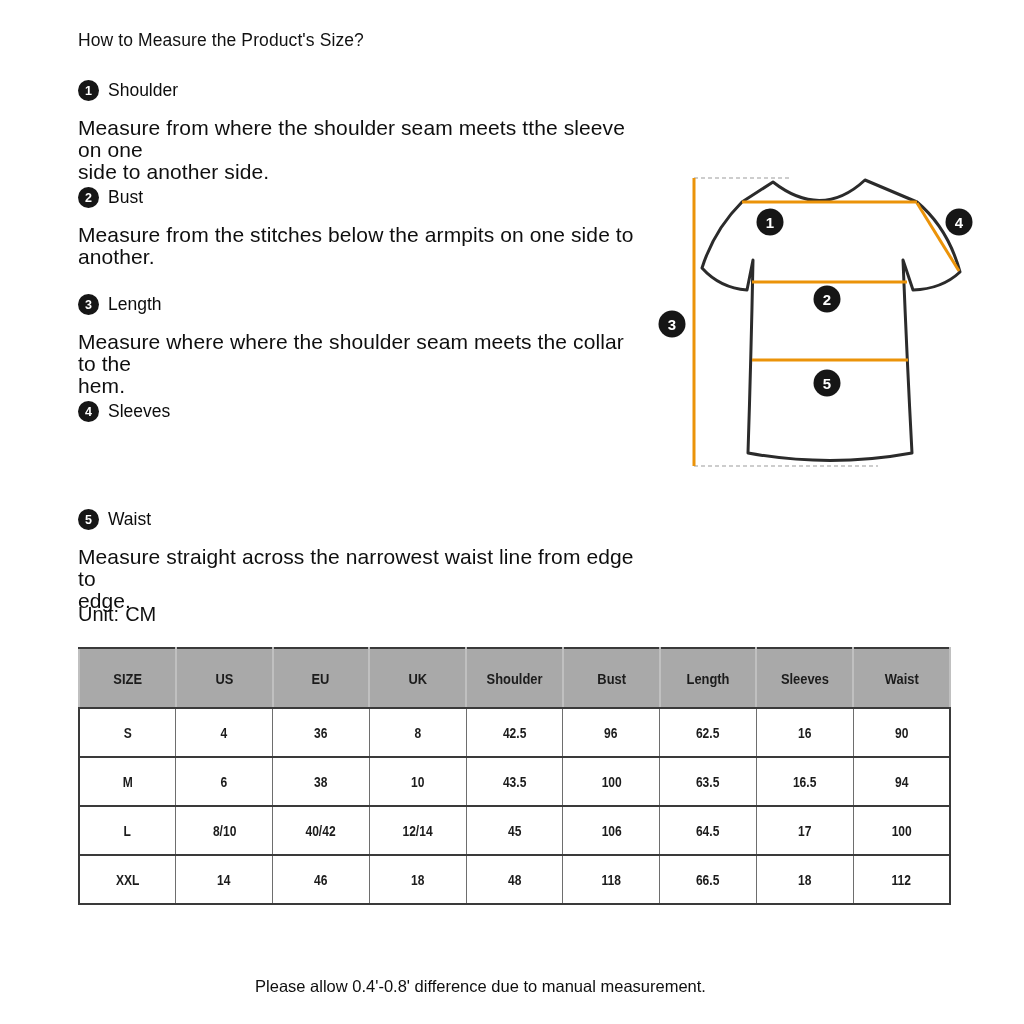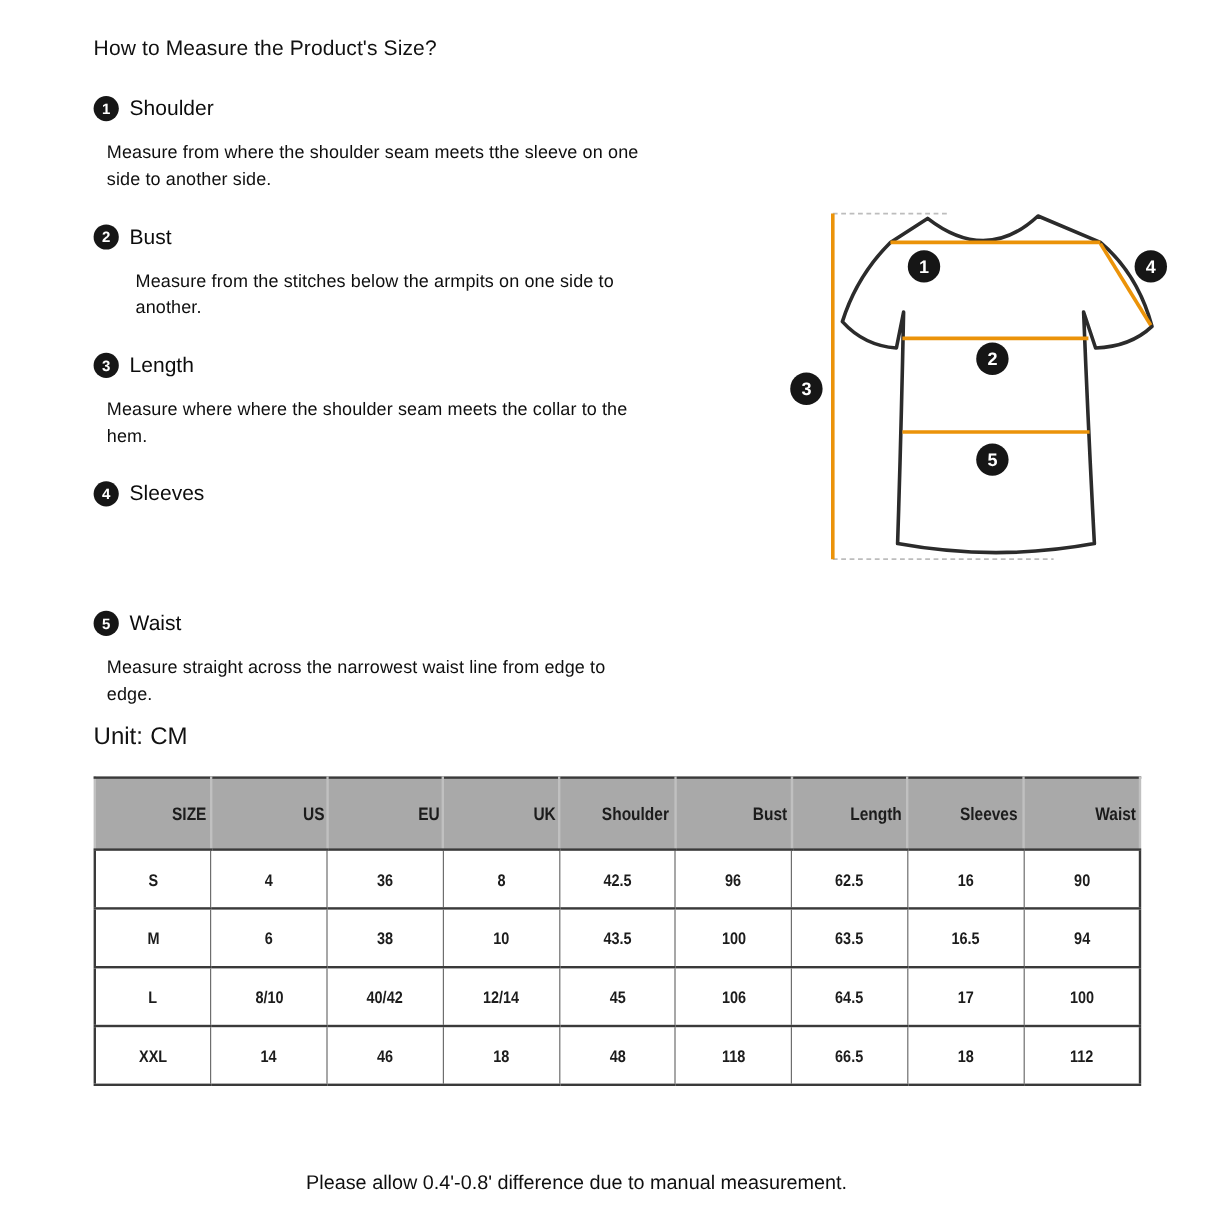--- a/index.html
+++ b/index.html
@@ -18,26 +18,26 @@
     display: flex; align-items: center; gap: 9px;
     font-size: 17.5px; color: #0c0c0c;
   }
   .step-badge {
     width: 21px; height: 21px; border-radius: 50%;
     background: #161616; color: #fff;
     display: inline-flex; align-items: center; justify-content: center;
     font-size: 12.5px; font-weight: bold; flex: 0 0 auto;
   }
   .sec-desc {
-    position: absolute; left: 89px; width: 560px;
-    font-size: 15px; line-height: 22px; color: #0f0f0f;
+    position: absolute; left: 78px; width: 560px;
+    font-size: 21px; line-height: 22px; color: #0f0f0f;
     white-space: pre-line; letter-spacing: 0.1px;
   }
   .h1 { top: 80px; }  .p1 { top: 117px; }
-  .h2 { top: 187px; } .p2 { top: 224px; margin-left: 24px; }
+  .h2 { top: 187px; } .p2 { top: 224px; }
   .h3 { top: 294px; } .p3 { top: 331px; }
   .h4 { top: 401px; } .p4 { top: 438px; }
   .h5 { top: 509px; } .p5 { top: 546px; }
 
   .unit-line {
     position: absolute; left: 78px; top: 603px;
     font-size: 20px; color: #111;
   }
   .unit-line .unit-val { margin-left: 6px; text-align: right; }
 
@@ -54,21 +54,21 @@
   .size-table {
     position: absolute; left: 78px; top: 647px;
     width: 873px; border-collapse: collapse; table-layout: fixed;
     border: 2px solid #3a3a3a;
   }
   .size-table th {
     background: #a9a9a9; height: 60px;
     border-left: 2px solid #c0c0c0; border-right: 2px solid #c0c0c0;
     border-top: 2px solid #3a3a3a; border-bottom: 2px solid #3a3a3a;
     font-size: 15px; font-weight: bold; color: #1c1c1c;
-    text-align: right; vertical-align: middle;
+    text-align: center; vertical-align: middle;
   }
   .size-table td {
     background: #fff; height: 49px;
     border-left: 1px solid #6e6e6e; border-right: 1px solid #6e6e6e;
     border-top: 2px solid #3a3a3a; border-bottom: 2px solid #3a3a3a;
     font-size: 14px; font-weight: bold; color: #1c1c1c;
     text-align: center; vertical-align: middle;
   }
   .cnd { display: inline-block; transform: scaleX(0.86); transform-origin: 50% 50%; white-space: nowrap; }
 

